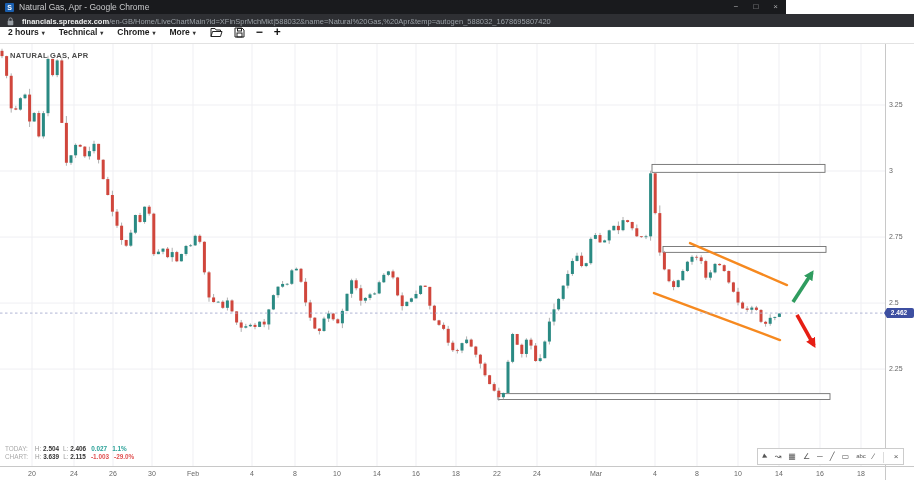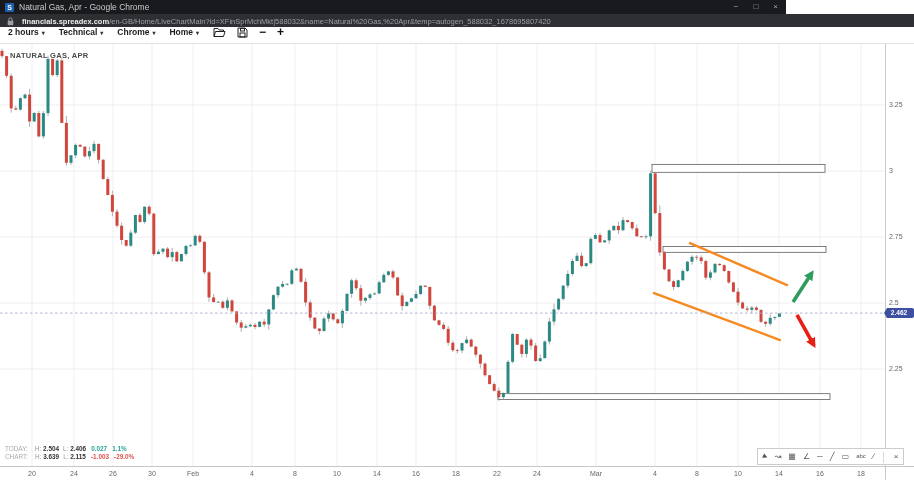--- a/index.html
+++ b/index.html
@@ -81,21 +81,21 @@
     </span>
     <span class="dd">
       <span>Technical</span>
       <span class="caret">▾</span>
     </span>
     <span class="dd">
       <span>Chrome</span>
       <span class="caret">▾</span>
     </span>
     <span class="dd">
-      <span>Home</span>
+      <span>More</span>
       <span class="caret">▾</span>
     </span>
     <span class="tbicon">
       <svg width="13" height="11" viewBox="0 0 13 11">
         <path d="M1,9.5 L2.5,4.5 H12 L10.5,9.5 Z" fill="none" stroke="#222" stroke-width="1"></path>
         <path d="M1,9.5 V1.5 H5 L6.2,3 H10.5 V4.5" fill="none" stroke="#222" stroke-width="1"></path>
       </svg>
     </span>
     <span class="tbicon">
       <svg width="11" height="11" viewBox="0 0 11 11">

